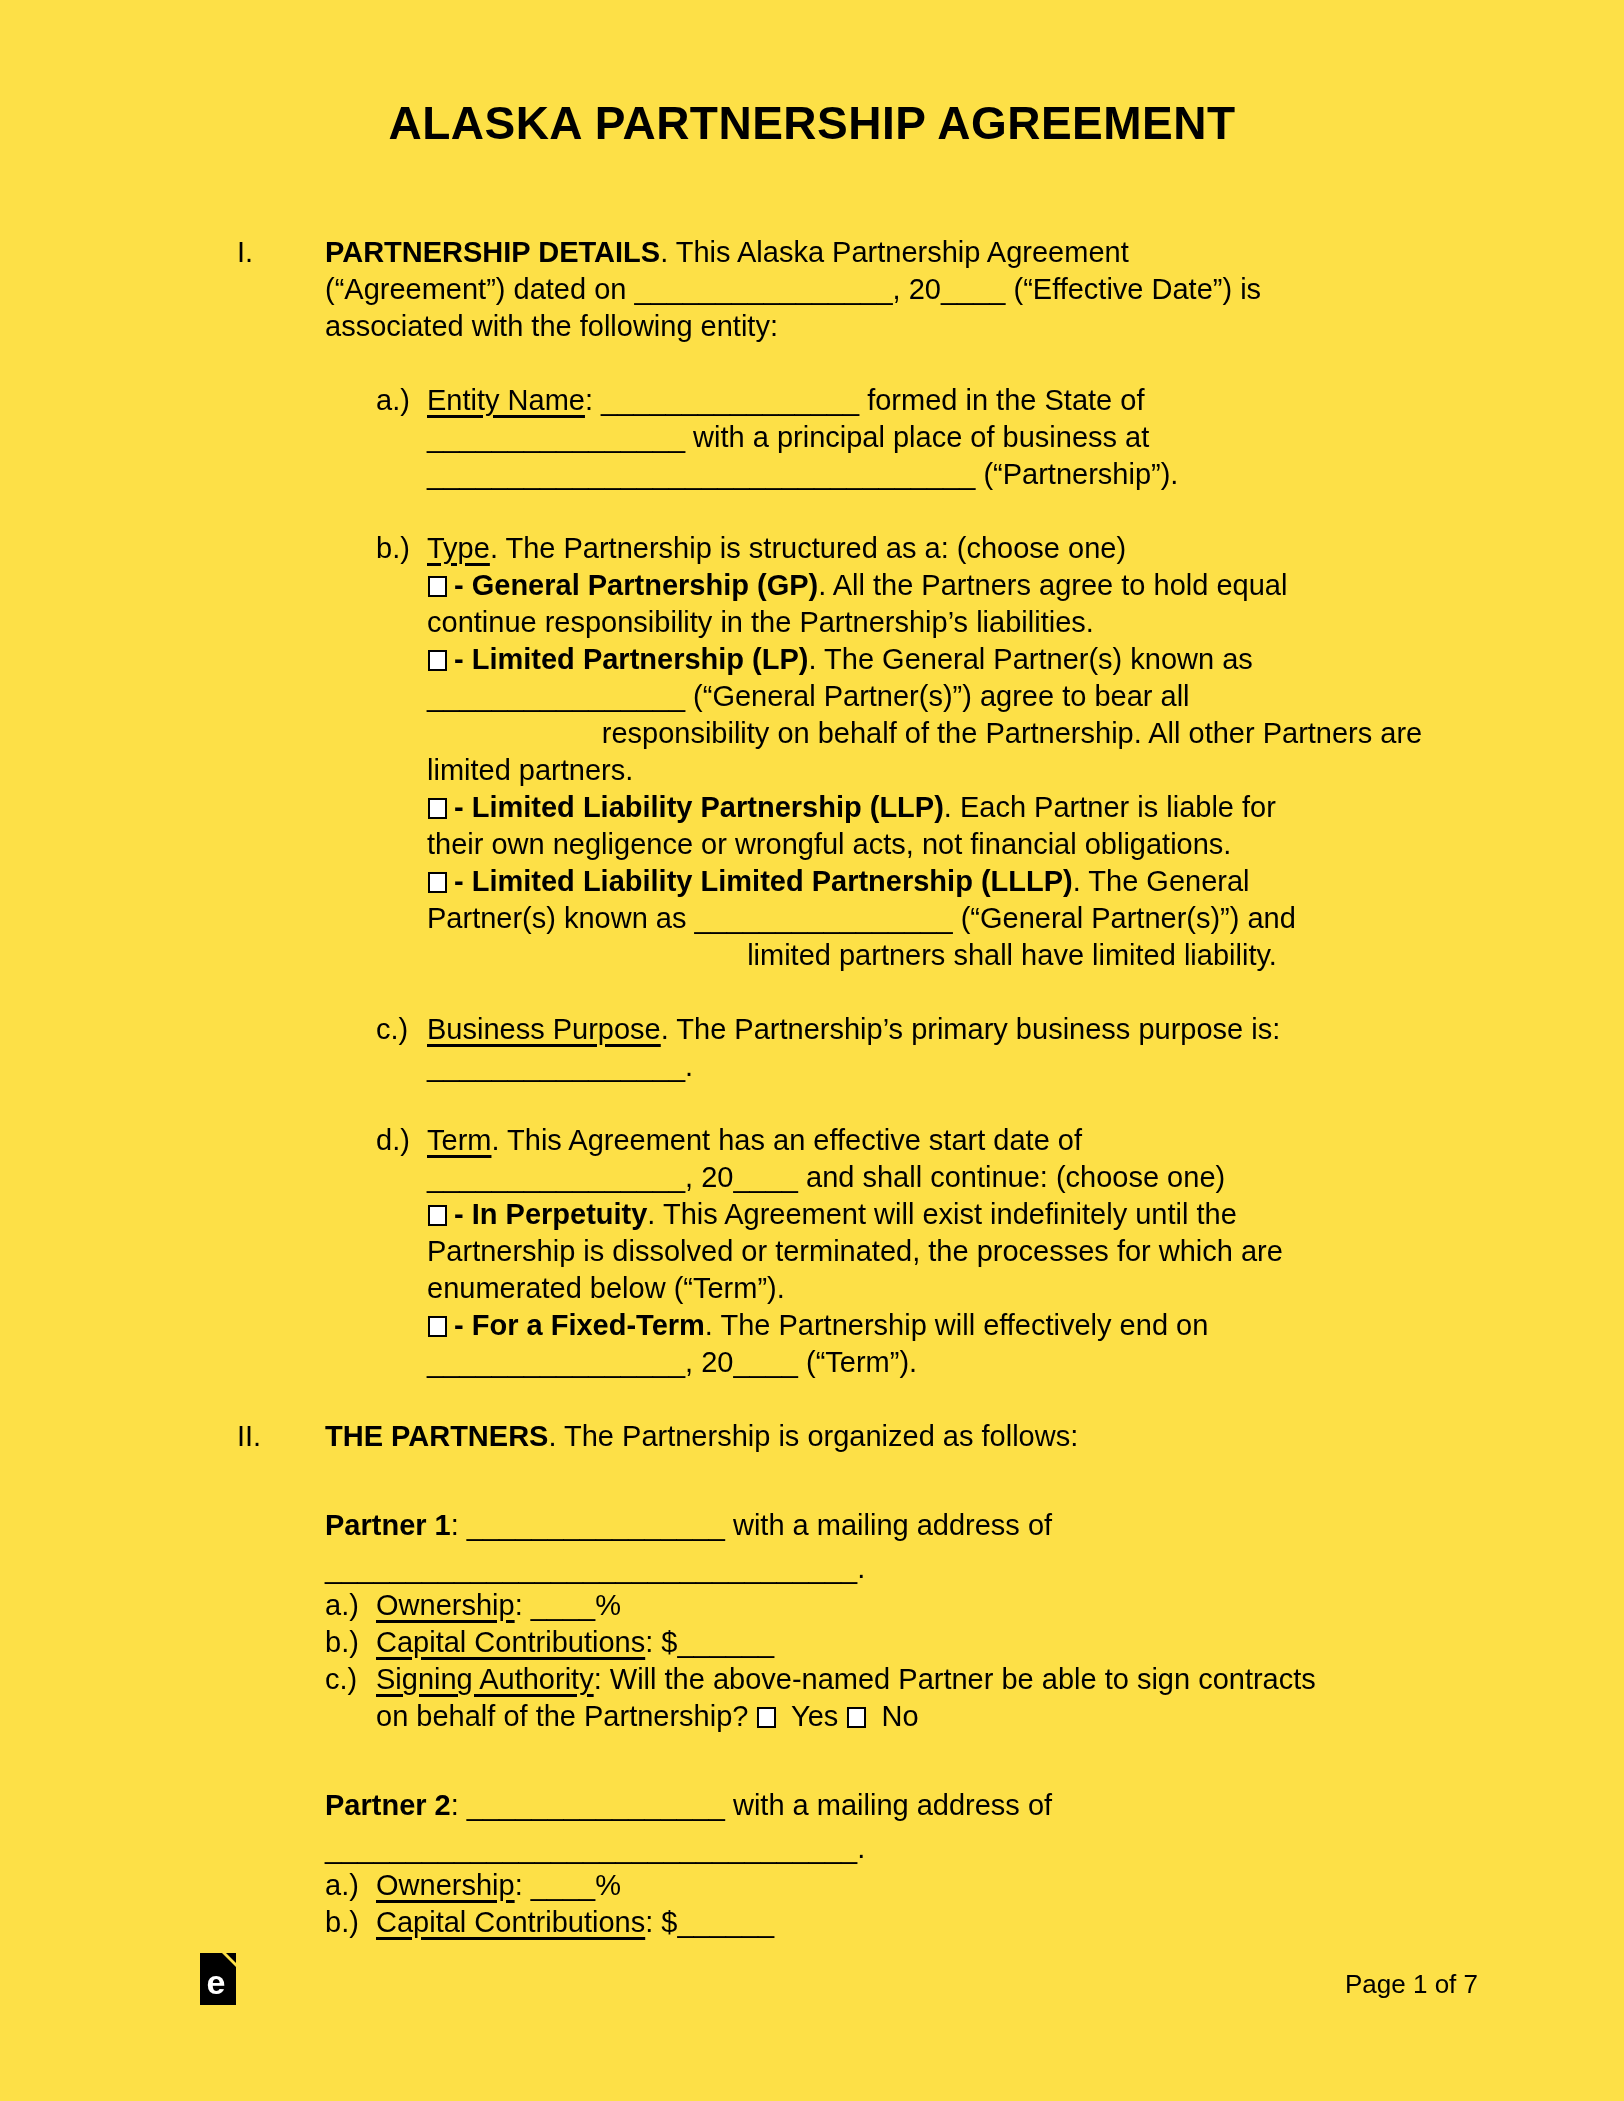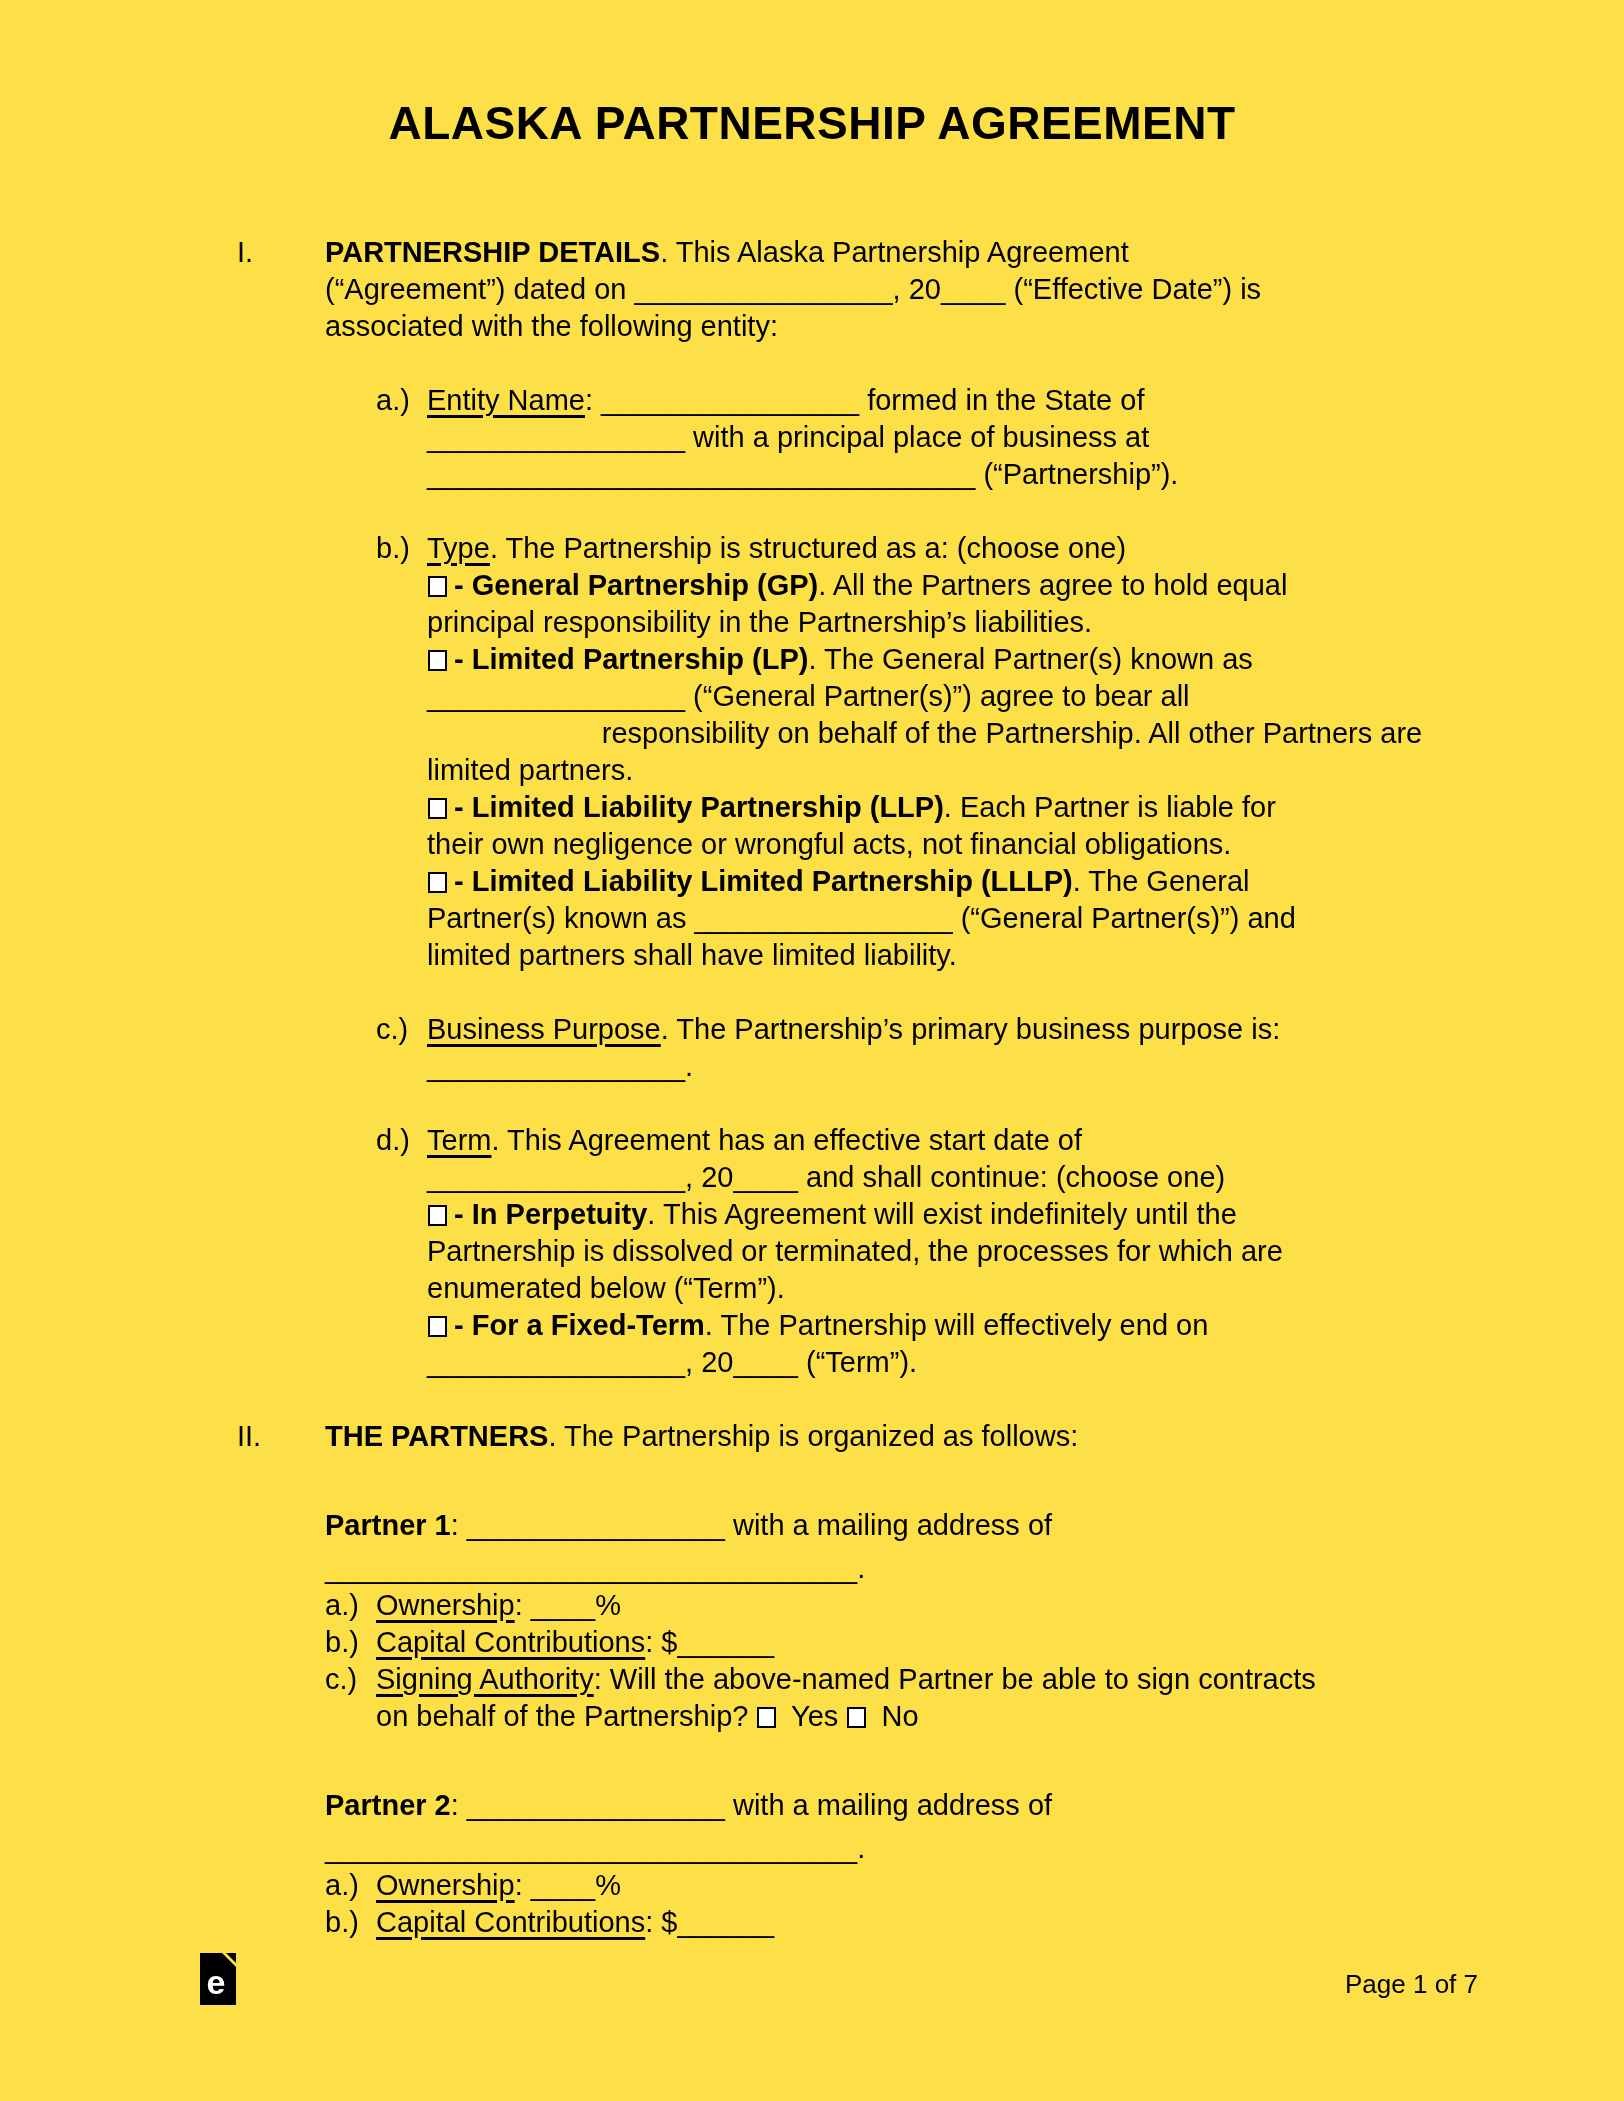--- a/index.html
+++ b/index.html
@@ -55,30 +55,30 @@
         <div class="ln" style="padding-left: 88px;"><span class="r">associated with the following entity:</span></div>
       </div>
       <div class="block">
         <div class="ln" style="padding-left: 139px;"><span class="r lbl" style="width: 51px;">a.) </span><span class="u">Entity Name</span><span class="r">: ________________ formed in the State of</span></div>
         <div class="ln" style="padding-left: 190px;"><span class="r">________________ with a principal place of business at</span></div>
         <div class="ln" style="padding-left: 190px;"><span class="r">__________________________________ (“Partnership”).</span></div>
       </div>
       <div class="block">
         <div class="ln" style="padding-left: 139px;"><span class="r lbl" style="width: 51px;">b.) </span><span class="u">Type</span><span class="r">. The Partnership is structured as a: (choose one)</span></div>
         <div class="ln" style="padding-left: 190px;"><span class="cb"></span><span class="b">- General Partnership (GP)</span><span class="r">. All the Partners agree to hold equal</span></div>
-        <div class="ln" style="padding-left: 190px;"><span class="r">principal responsibility in the Partnership’s liabilities.</span></div>
+        <div class="ln" style="padding-left: 190px;"><span class="r">continue responsibility in the Partnership’s liabilities.</span></div>
         <div class="ln" style="padding-left: 190px;"><span class="cb"></span><span class="b">- Limited Partnership (LP)</span><span class="r">. The General Partner(s) known as</span></div>
         <div class="ln" style="padding-left: 190px;"><span class="r">________________ (“General Partner(s)”) agree to bear all</span></div>
         <div class="ln" style="padding-left: 190px; text-align: center;"><span class="r">responsibility on behalf of the Partnership. All other Partners are</span></div>
         <div class="ln" style="padding-left: 190px;"><span class="r">limited partners.</span></div>
         <div class="ln" style="padding-left: 190px;"><span class="cb"></span><span class="b">- Limited Liability Partnership (LLP)</span><span class="r">. Each Partner is liable for</span></div>
         <div class="ln" style="padding-left: 190px;"><span class="r">their own negligence or wrongful acts, not financial obligations.</span></div>
         <div class="ln" style="padding-left: 190px;"><span class="cb"></span><span class="b">- Limited Liability Limited Partnership (LLLP)</span><span class="r">. The General</span></div>
         <div class="ln" style="padding-left: 190px;"><span class="r">Partner(s) known as ________________ (“General Partner(s)”) and</span></div>
-        <div class="ln" style="padding-left: 190px;"><span class="r">limited partners shall have limited liability.</span></div>
+        <div class="ln" style="padding-left: 190px; text-align: center;"><span class="r">limited partners shall have limited liability.</span></div>
       </div>
       <div class="block">
         <div class="ln" style="padding-left: 139px;"><span class="r lbl" style="width: 51px;">c.) </span><span class="u">Business Purpose</span><span class="r">. The Partnership’s primary business purpose is:</span></div>
         <div class="ln" style="padding-left: 190px;"><span class="r">________________.</span></div>
       </div>
       <div class="block">
         <div class="ln" style="padding-left: 139px;"><span class="r lbl" style="width: 51px;">d.) </span><span class="u">Term</span><span class="r">. This Agreement has an effective start date of</span></div>
         <div class="ln" style="padding-left: 190px;"><span class="r">________________, 20____ and shall continue: (choose one)</span></div>
         <div class="ln" style="padding-left: 190px;"><span class="cb"></span><span class="b">- In Perpetuity</span><span class="r">. This Agreement will exist indefinitely until the</span></div>
         <div class="ln" style="padding-left: 190px;"><span class="r">Partnership is dissolved or terminated, the processes for which are</span></div>

